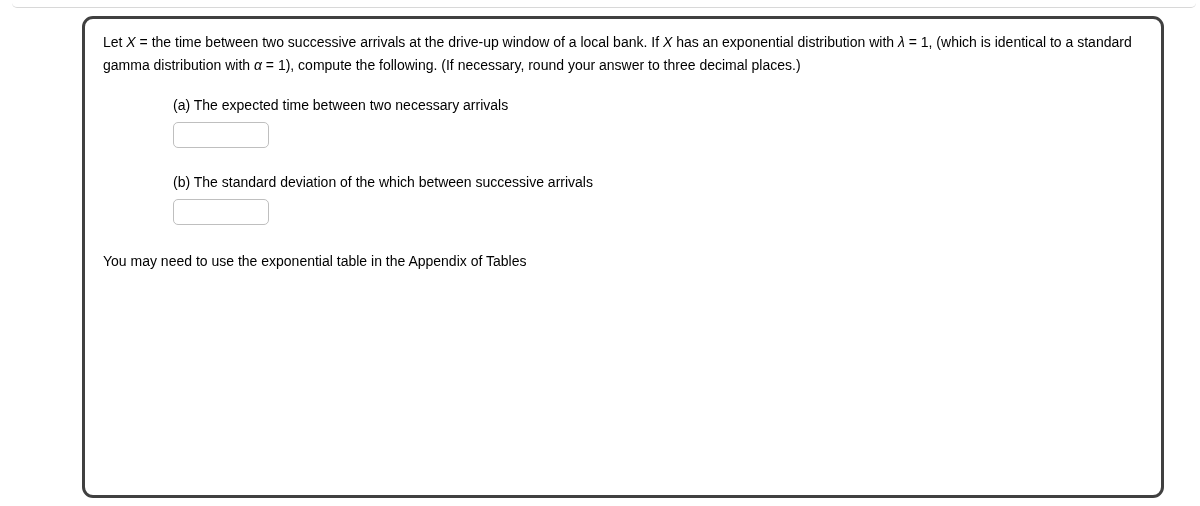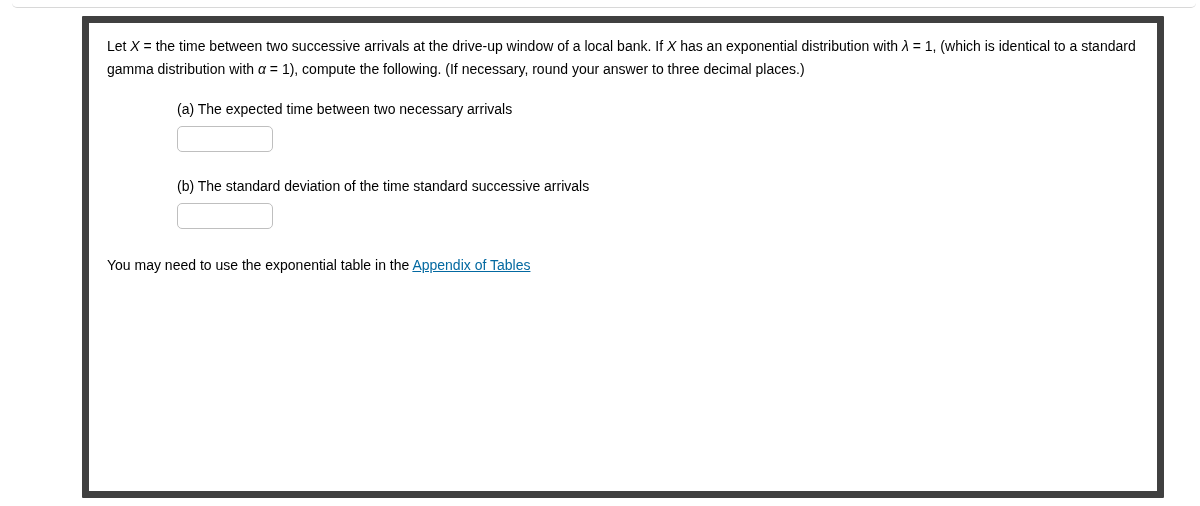--- a/index.html
+++ b/index.html
@@ -26,22 +26,22 @@
     border-bottom: 1px solid #d8d8d8;
     border-bottom-left-radius: 5px;
     border-bottom-right-radius: 5px;
   }
   .card {
     position: absolute;
     top: 16px;
     left: 82px;
     right: 36px;
     bottom: 8px;
-    border: 7px solid #404040;
-    border-radius: 1px;
+    border: 3px solid #404040;
+    border-radius: 11px;
     padding: 12px 18px 14px 18px;
     background: #fff;
   }
   .intro {
     line-height: 1.65;
     margin-bottom: 18px;
   }
   .italic { font-style: italic; }
   .parts {
     padding-left: 70px;
@@ -64,23 +64,22 @@
     border-radius: 5px;
     padding: 2px 6px;
     font-family: inherit;
     font-size: 13px;
   }
   .footer-note {
     margin-top: 26px;
     line-height: 1.5;
   }
   .link {
-    color: #0369a1;
+    color: #000000;
     cursor: pointer;
-    text-decoration: underline;
   }
 </style>
 </head>
 <body>
 
 <div class="page">
   <div class="top-bar"></div>
 
   <div class="card">
 
@@ -94,21 +93,21 @@
         <div class="part-label">
           <span>(a)</span>
           <span>The expected time between two necessary arrivals</span>
         </div>
         <input class="answer-input" type="text" value="" style="">
       </div>
 
       <div class="part">
         <div class="part-label">
           <span>(b)</span>
-          <span>The standard deviation of the time standard successive arrivals</span>
+          <span>The standard deviation of the which between successive arrivals</span>
         </div>
         <input class="answer-input" type="text" value="" style="">
       </div>
 
 
 
     </div>
 
     <div class="footer-note">
       <span>You may need to use the exponential table in the </span><span class="link">Appendix of Tables</span>

